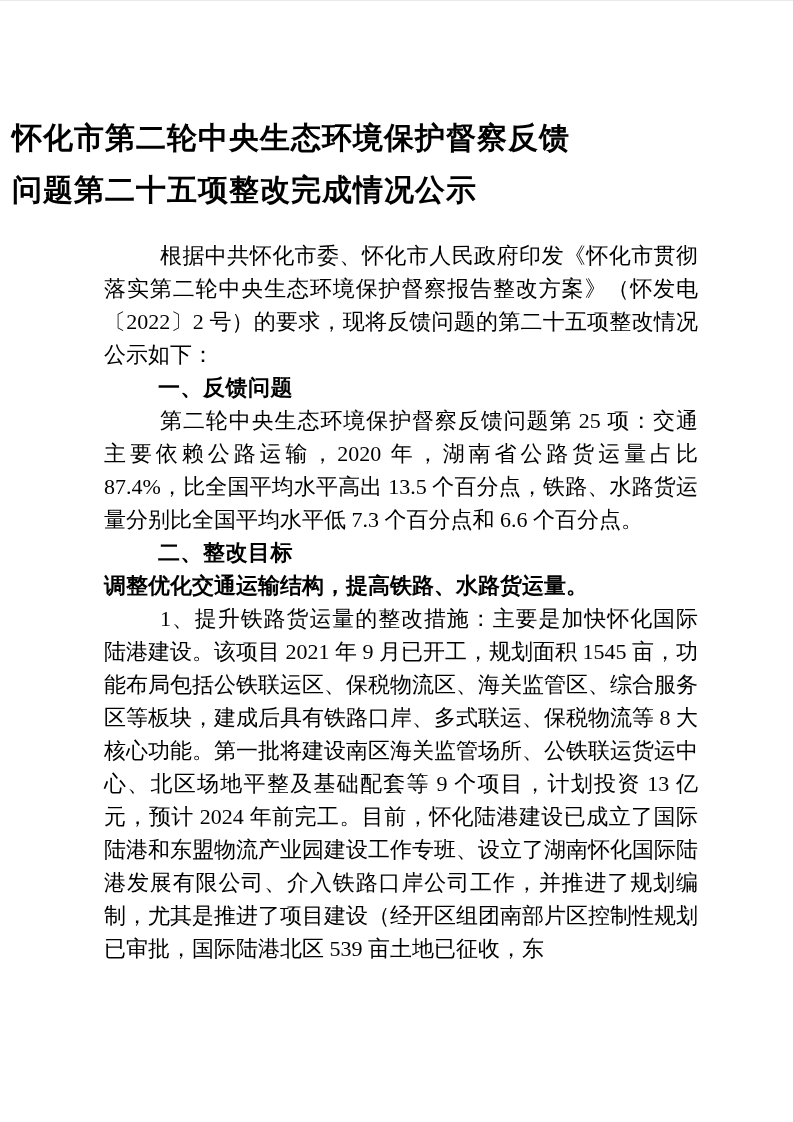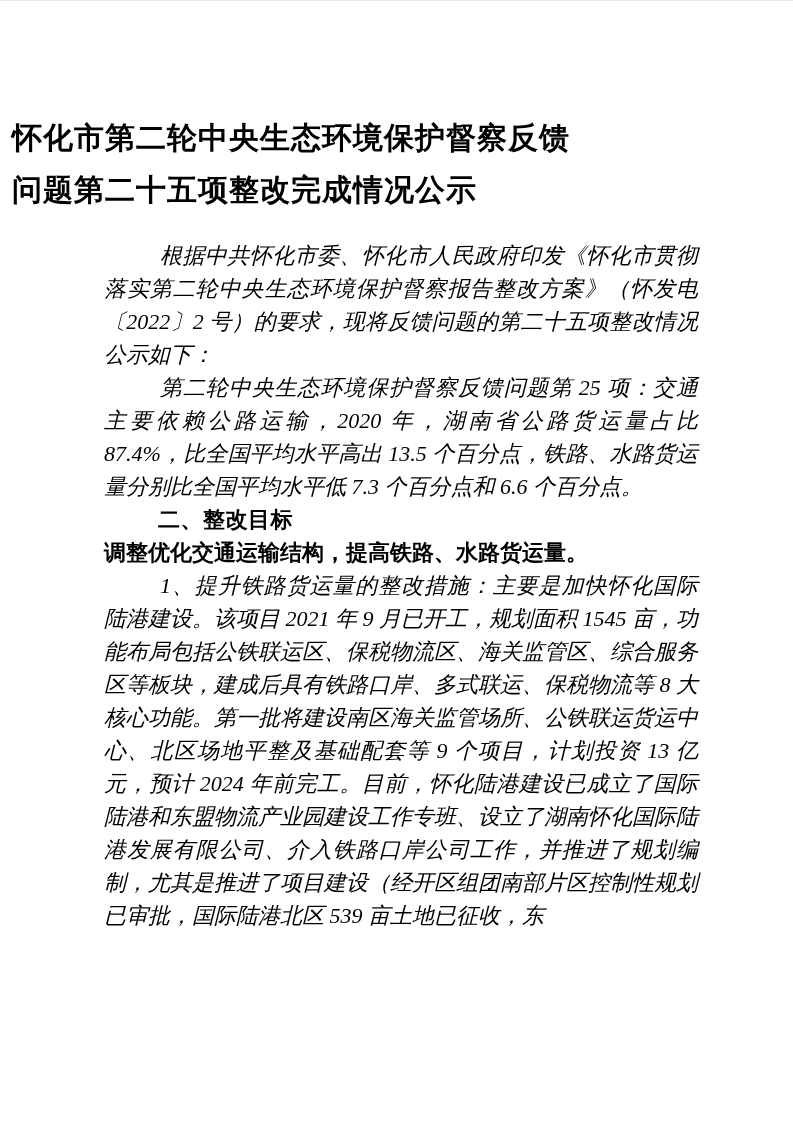--- a/index.html
+++ b/index.html
@@ -43,21 +43,20 @@
     line-height: 33px;
     text-align: justify;
     text-justify: inter-character;
   }
   .doc-body p {
     margin: 0;
     padding: 0;
   }
   .doc-body p.body-para.indent {
     text-indent: 56px;
-    font-style: italic;
   }
   .doc-body p.body-para.noindent {
     text-indent: 0;
     font-weight: bold;
   }
   .doc-body p.heading-para {
     font-family: "Liberation Sans", "DejaVu Sans", sans-serif;
     font-weight: 700;
     font-size: 22px;
     text-indent: 54px;
@@ -68,18 +67,19 @@
 </head>
 <body>
 
 <div class="page">
   <h1 class="doc-title">
     <span class="title-line">怀化市第二轮中央生态环境保护督察反馈</span>
     <span class="title-line">问题第二十五项整改完成情况公示</span>
   </h1>
   <div class="doc-body">
       <p class="body-para indent">根据中共怀化市委、怀化市人民政府印发《怀化市贯彻落实第二轮中央生态环境保护督察报告整改方案》（怀发电〔2022〕2 号）的要求，现将反馈问题的第二十五项整改情况公示如下：</p>
+      <p class="heading-para">一、反馈问题</p>
       <p class="body-para indent">第二轮中央生态环境保护督察反馈问题第 25 项：交通主要依赖公路运输，2020 年，湖南省公路货运量占比 87.4%，比全国平均水平高出 13.5 个百分点，铁路、水路货运量分别比全国平均水平低 7.3 个百分点和 6.6 个百分点。</p>
       <p class="heading-para">二、整改目标</p>
       <p class="body-para noindent">调整优化交通运输结构，提高铁路、水路货运量。</p>
       <p class="body-para indent">1、提升铁路货运量的整改措施：主要是加快怀化国际陆港建设。该项目 2021 年 9 月已开工，规划面积 1545 亩，功能布局包括公铁联运区、保税物流区、海关监管区、综合服务区等板块，建成后具有铁路口岸、多式联运、保税物流等 8 大核心功能。第一批将建设南区海关监管场所、公铁联运货运中心、北区场地平整及基础配套等 9 个项目，计划投资 13 亿元，预计 2024 年前完工。目前，怀化陆港建设已成立了国际陆港和东盟物流产业园建设工作专班、设立了湖南怀化国际陆港发展有限公司、介入铁路口岸公司工作，并推进了规划编制，尤其是推进了项目建设（经开区组团南部片区控制性规划已审批，国际陆港北区 539 亩土地已征收，东</p>
     </div>
 </div>
 
 </body></html>

